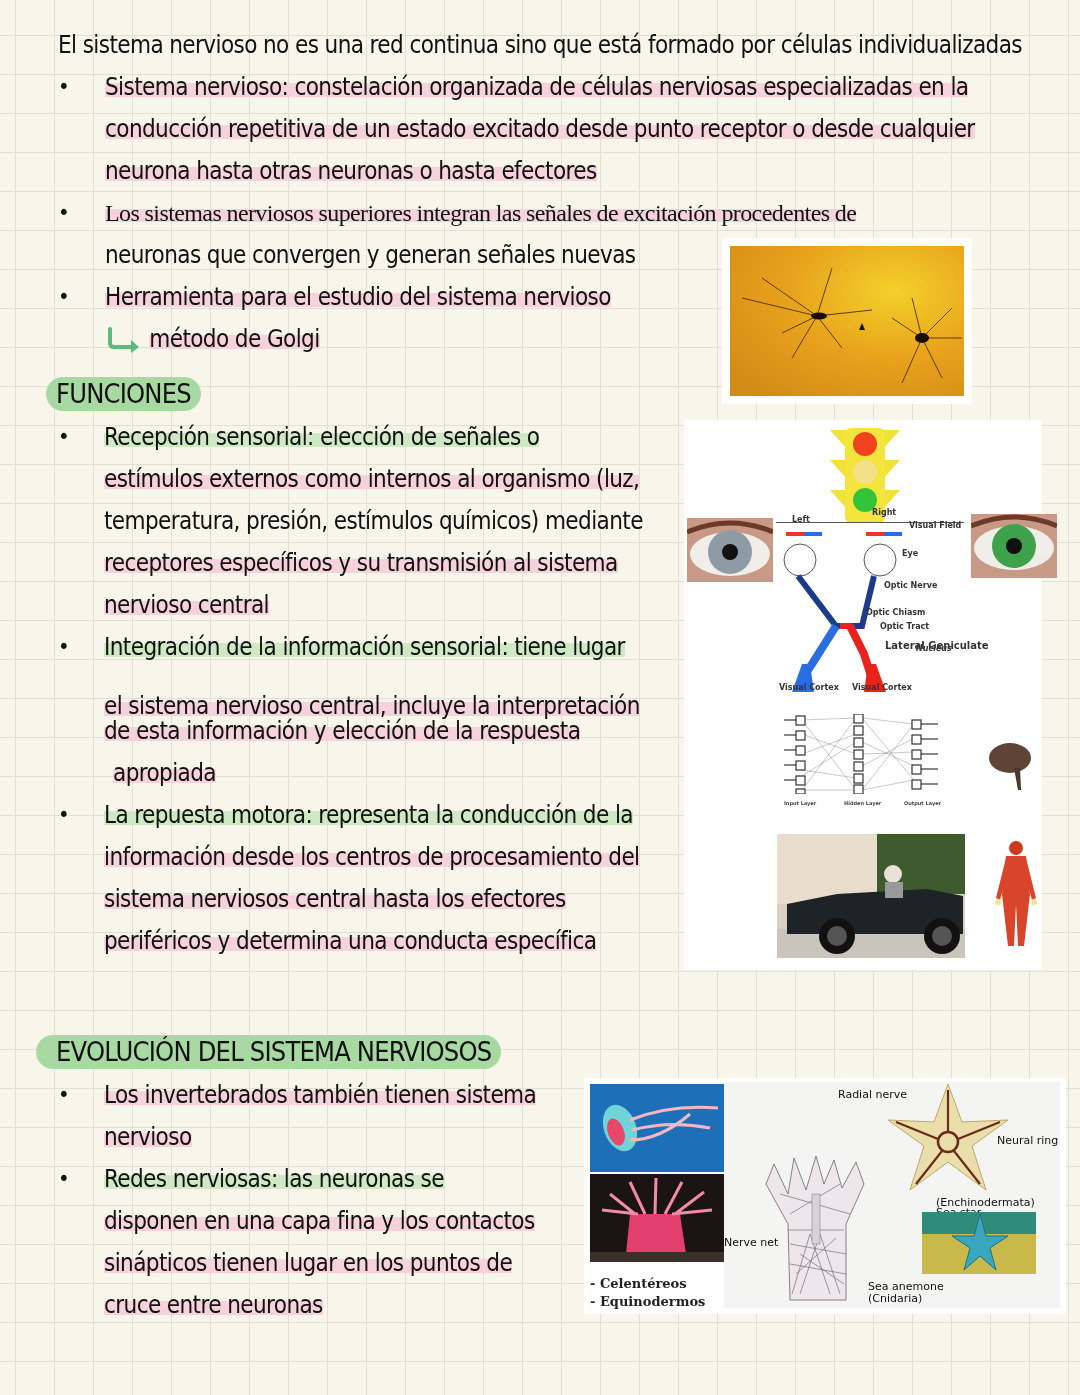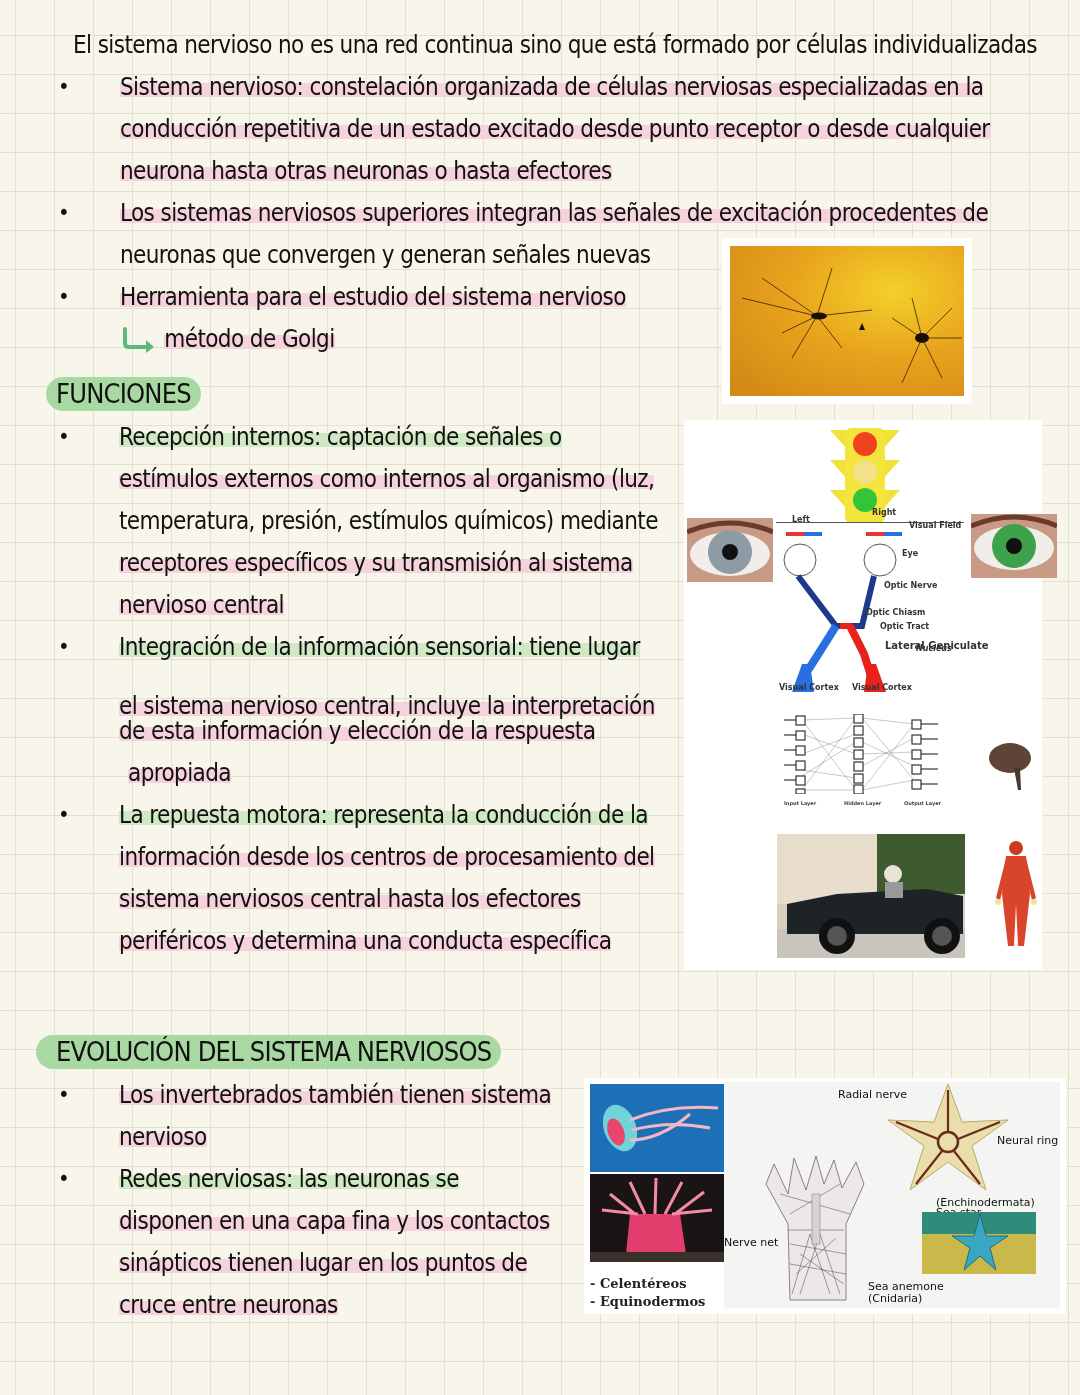--- a/index.html
+++ b/index.html
@@ -7,21 +7,21 @@
     width:1080px; height:1395px; overflow:hidden; position:relative;
     background-color:#f8f6ea;
     background-image:
       linear-gradient(to right, #e2e0d2 1px, transparent 1px),
       linear-gradient(to bottom, #e2e0d2 1px, transparent 1px);
     background-size:39px 39px;
     background-position:15px 35px;
     font-family:"DejaVu Sans Condensed","DejaVu Sans", sans-serif;
     color:#111;
   }
-  .line { position:absolute; font-size:24px; line-height:34px; white-space:nowrap; letter-spacing:-0.6px; font-stretch:condensed;margin-left:15px; }
+  .line { position:absolute; font-size:24px; line-height:34px; white-space:nowrap; letter-spacing:-0.6px; font-stretch:condensed; }
   .hp { background:linear-gradient(to bottom, transparent 35%, #f6d3dc 35%, #f6d3dc 85%, transparent 85%); border-radius:6px; }
   .hg { background:linear-gradient(to bottom, transparent 35%, #cfe9c4 35%, #cfe9c4 85%, transparent 85%); border-radius:6px; }
   .bullet { position:absolute; font-size:22px; line-height:34px; }
   .section-title {
     position:absolute; font-size:27px; line-height:34px; padding:0 10px 0 10px;
     background:#a9d9a2; border-radius:18px; letter-spacing:-0.8px; white-space:nowrap;
   }
   .card { position:absolute; background:#fff; }
   .lbl { position:absolute; font-family:"DejaVu Sans", sans-serif; font-weight:bold; color:#333; white-space:nowrap; }
   .arrow-icon { display:inline-block; vertical-align:middle; }
@@ -32,21 +32,21 @@
 <div class="line" style="left:58px;top:28px;">
   <span>El sistema nervioso no es una red continua sino que está formado por células individualizadas</span>
 </div>
 
 <span class="bullet" style="left:58px;top:70px;">•</span>
 <div class="line" style="left:105px;top:70px;"><span class="hp">Sistema nervioso: constelación organizada de células nerviosas especializadas en la</span></div>
 <div class="line" style="left:105px;top:112px;"><span class="hp">conducción repetitiva de un estado excitado desde punto receptor o desde cualquier</span></div>
 <div class="line" style="left:105px;top:154px;"><span class="hp">neurona hasta otras neuronas o hasta efectores</span></div>
 
 <span class="bullet" style="left:58px;top:196px;">•</span>
-<div class="line" style="left:105px;top:196px;"><span class="hp">Los sistemas nerviosos superiores integran las señales de excitación procedentes de</span></div>
+<div class="line" style="left:105px;top:196px;font-family:Liberation Serif, serif;"><span class="hp">Los sistemas nerviosos superiores integran las señales de excitación procedentes de</span></div>
 <div class="line" style="left:105px;top:238px;"><span>neuronas que convergen y generan señales nuevas</span></div>
 
 <span class="bullet" style="left:58px;top:280px;">•</span>
 <div class="line" style="left:105px;top:280px;"><span class="hp">Herramienta para el estudio del sistema nervioso</span></div>
 <div class="line" style="left:105px;top:322px;">
   <svg class="arrow-icon" width="38" height="26" viewBox="0 0 38 26">
     <path d="M5 2 V16 Q5 20 9 20 H28" stroke="#5cb97a" stroke-width="4" fill="none" stroke-linecap="round"></path>
     <path d="M26 13 L34 20 L26 26 Z" fill="#5cb97a"></path>
   </svg>
   <span class="hp">método de Golgi</span>
@@ -78,21 +78,21 @@
     </g>
     <ellipse cx="97" cy="78" rx="8" ry="3.5" fill="#1a0e04"></ellipse>
     <ellipse cx="200" cy="100" rx="7" ry="5" fill="#1a0e04"></ellipse>
     <path d="M140 85 L143 92 L137 92 Z" fill="#1a0e04"></path>
   </svg>
 </div>
 
 <div class="section-title" style="left:46px;top:377px;">FUNCIONES</div>
 
 <span class="bullet" style="left:58px;top:420px;">•</span>
-<div class="line" style="left:104px;top:420px;"><span class="hg">Recepción internos: captación de señales o</span></div>
+<div class="line" style="left:104px;top:420px;"><span class="hg">Recepción sensorial: elección de señales o</span></div>
 <div class="line" style="left:104px;top:462px;"><span class="hp">estímulos externos como internos al organismo (luz,</span></div>
 <div class="line" style="left:104px;top:504px;"><span>temperatura, presión, estímulos químicos) mediante</span></div>
 <div class="line" style="left:104px;top:546px;"><span class="hp">receptores específicos y su transmisión al sistema</span></div>
 <div class="line" style="left:104px;top:588px;"><span class="hp">nervioso central</span></div>
 
 <span class="bullet" style="left:58px;top:630px;">•</span>
 <div class="line" style="left:104px;top:630px;"><span class="hg">Integración de la información sensorial: tiene lugar</span></div>
 <div class="line" style="left:104px;top:689px;"><span class="hp">el sistema nervioso central, incluye la interpretación</span></div>
 <div class="line" style="left:104px;top:714px;"><span class="hp">de esta información y elección de la respuesta</span></div>
 <div class="line" style="left:113px;top:756px;"><span class="hp">apropiada</span></div>

